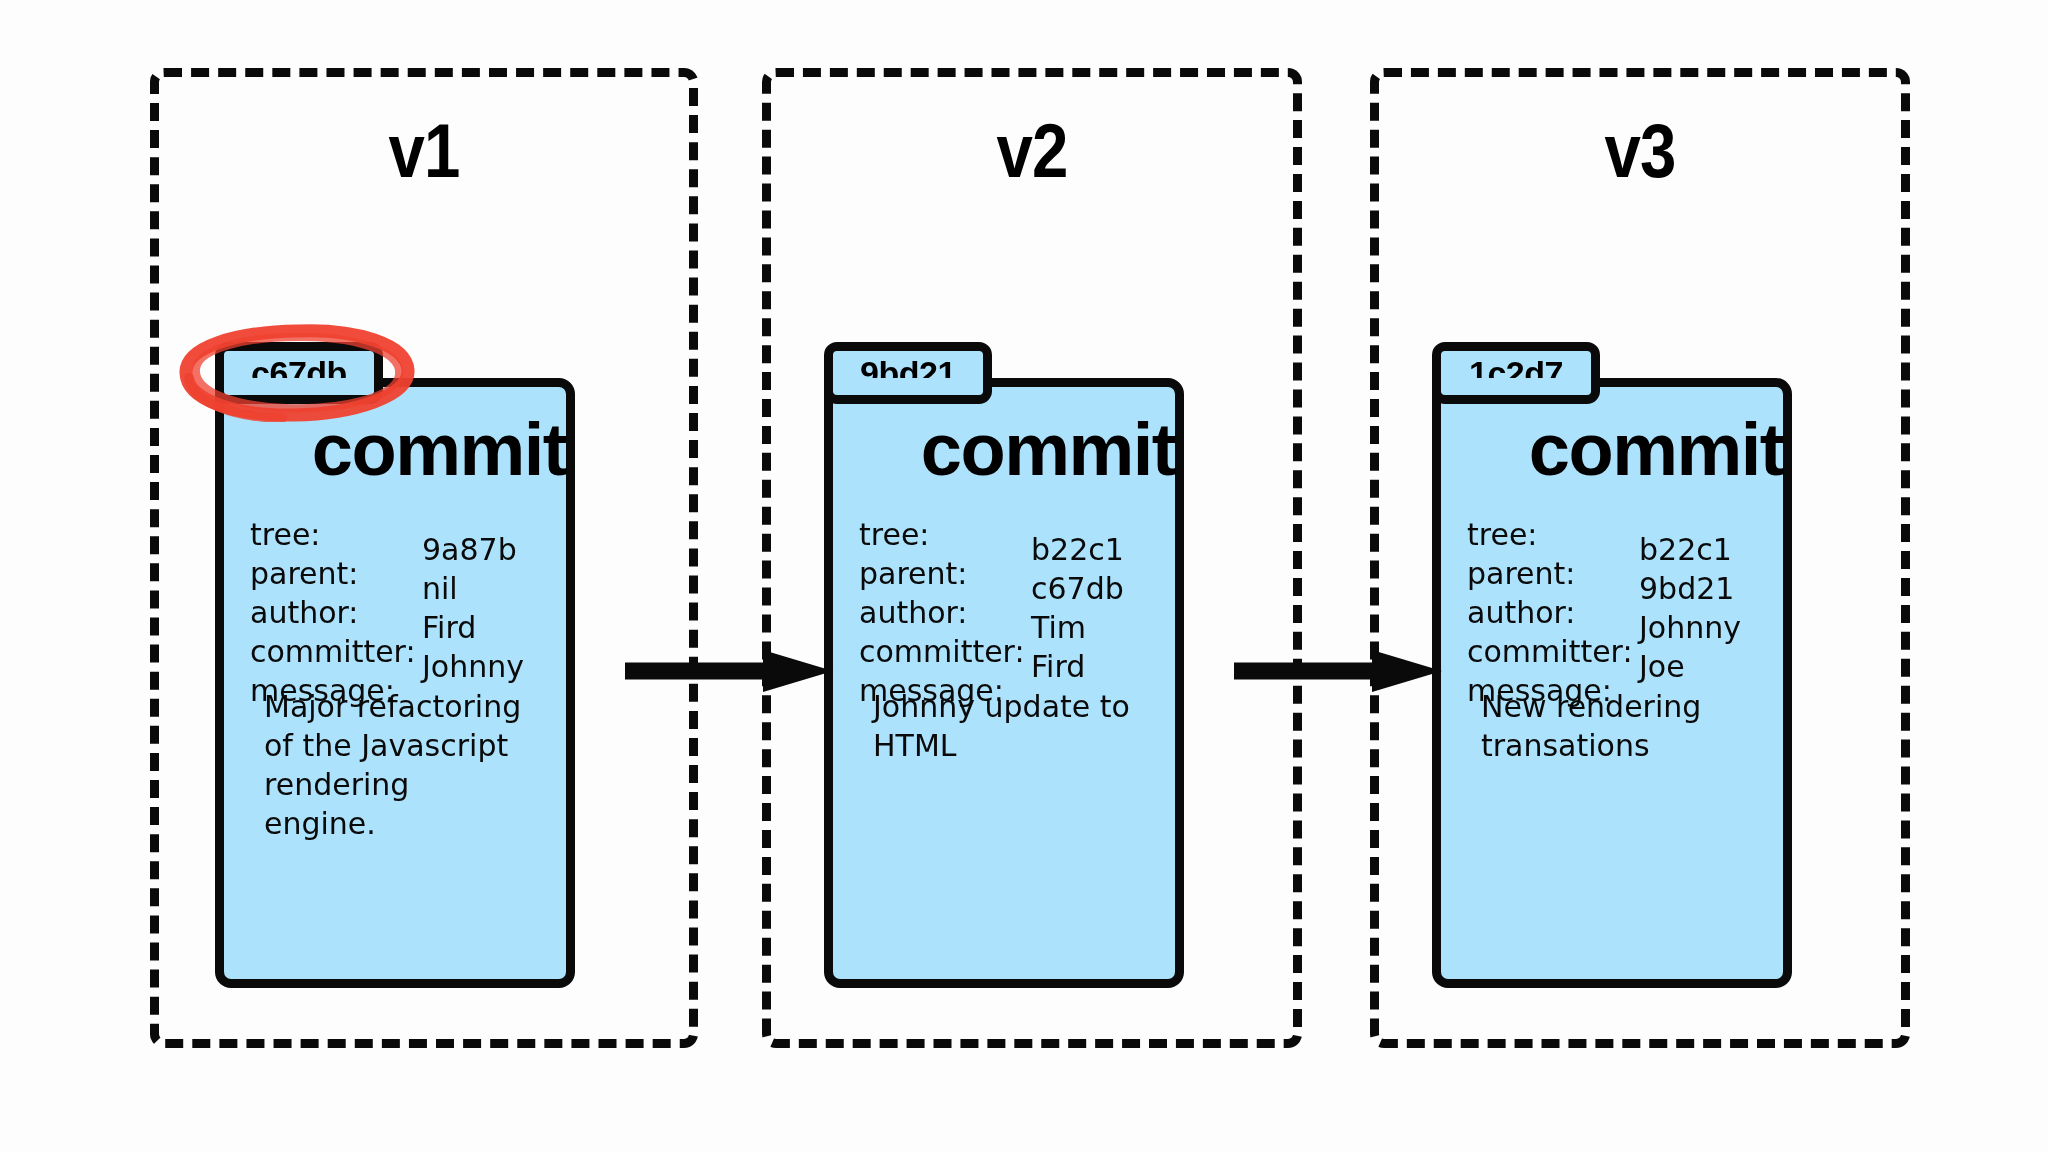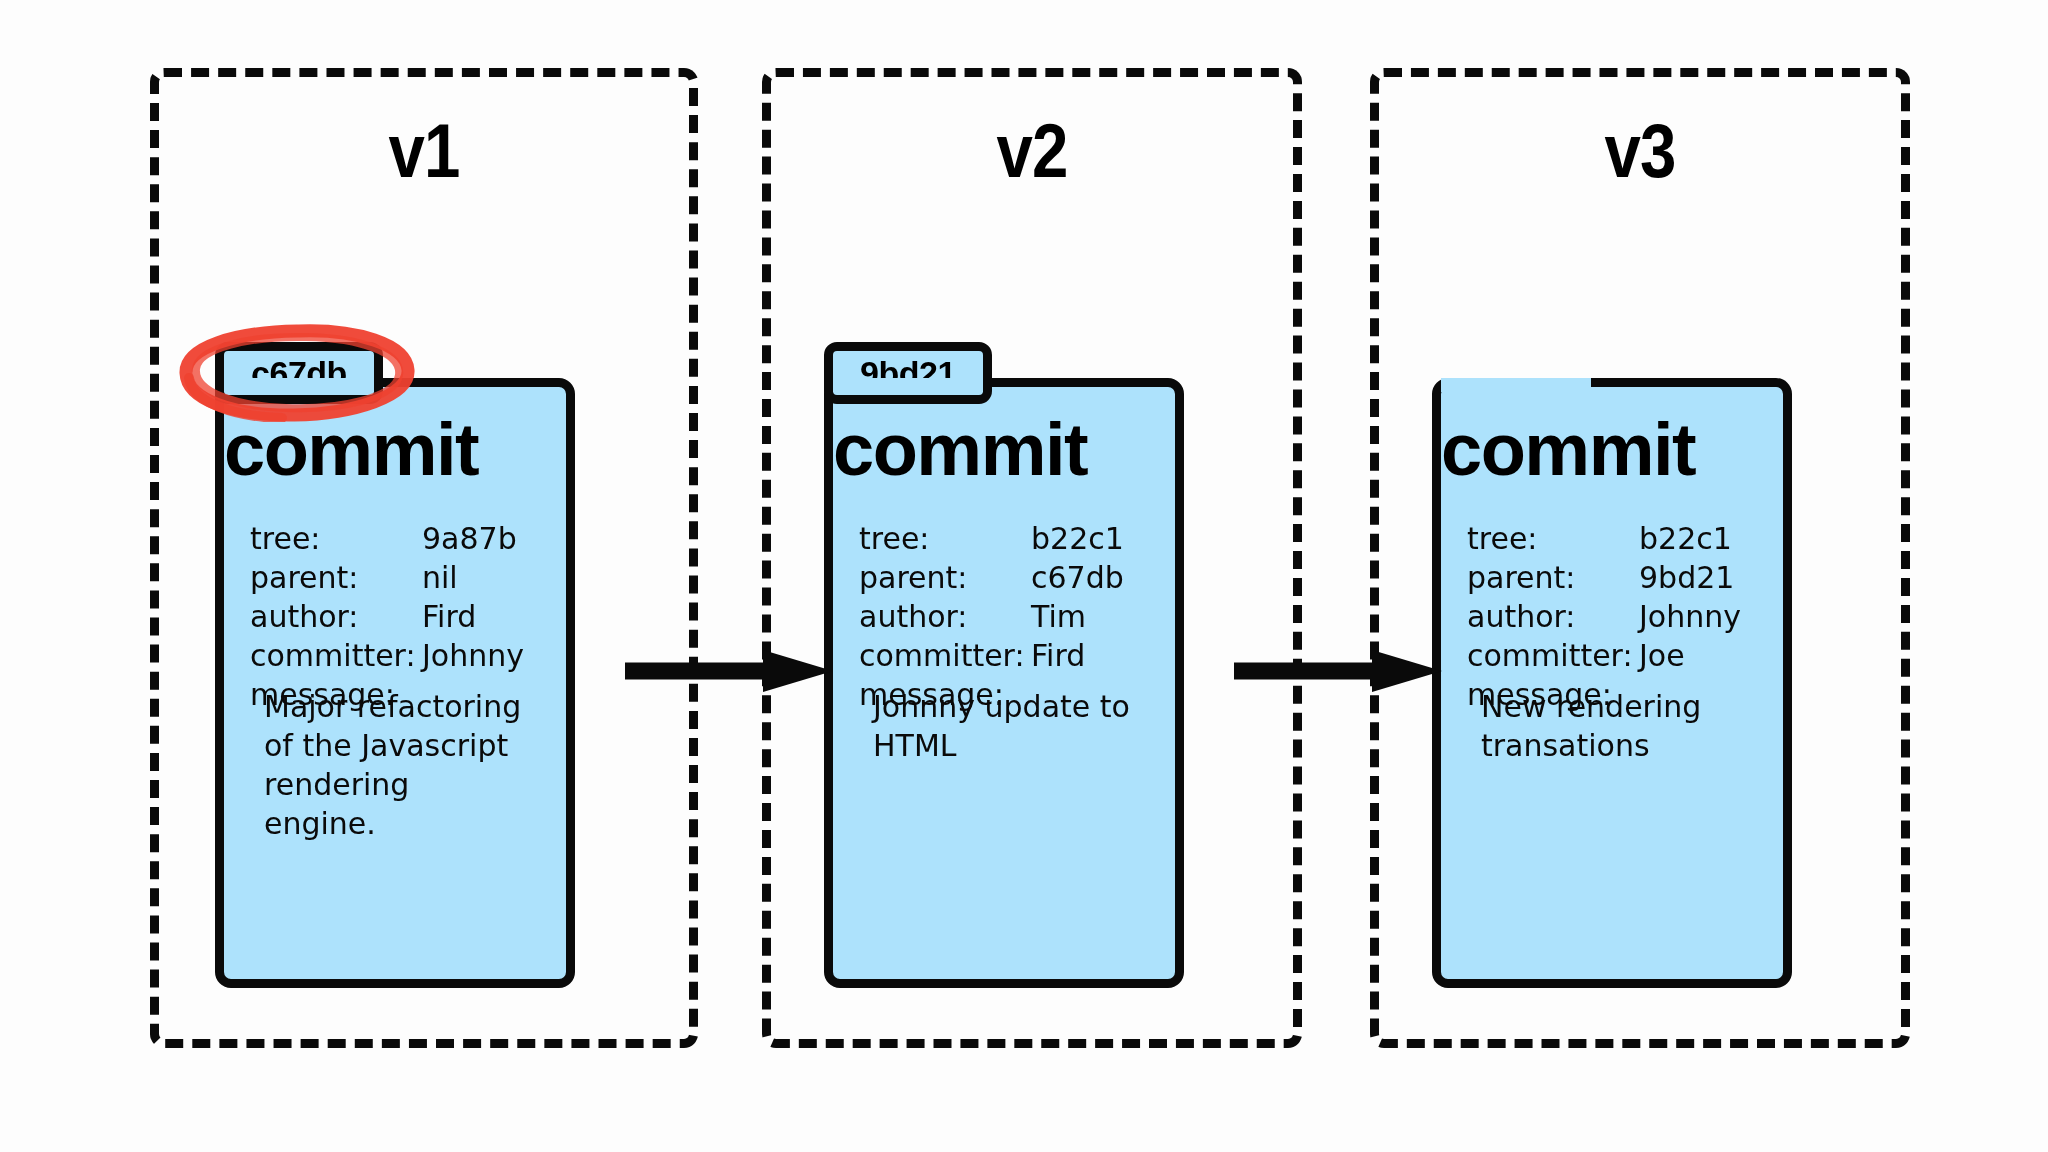--- a/index.html
+++ b/index.html
@@ -101,40 +101,41 @@
     height: 14px;
     background: #ade2fc;
     z-index: 4;
   }
 
   .commit-title {
     position: absolute;
     top: 26px;
     left: 0;
     right: 0;
-    text-align: left;
+    text-align: right;
     font-family: "Liberation Sans Narrow", "Liberation Sans", sans-serif;
     font-weight: 700;
     font-size: 74px;
     line-height: 1;
     color: #000000;
     letter-spacing: -1.5px;
     z-index: 2;
+    padding-left: 36px;
   }
 
   
   .fields {
     position: absolute;
     top: 128px;
     left: 26px;
     right: 18px;
   }
   .field-row {
     display: flex;
-    align-items: flex-end;
+    align-items: center;
     height: 39px;
   }
   .field-key {
     width: 172px;
     flex: 0 0 172px;
     font-family: "DejaVu Sans", sans-serif;
     font-size: 30px;
     line-height: 1;
     color: #0a0a0a;
     font-weight: 400;
@@ -280,20 +281,23 @@
   <svg class="arrow" id="arrow-2" viewBox="0 0 210 46" preserveAspectRatio="none">
     <line x1="0" y1="23" x2="150" y2="23" stroke="#0a0a0a" stroke-width="17"></line>
     <polygon points="138,2 208,23 138,44" fill="#0a0a0a"></polygon>
   </svg>
 
   <div class="version-group" id="group-v3">
     <div class="version-label">v3</div>
   </div>
 
   <div class="commit-card" id="card-3">
+    <div class="hash-tab">
+      <span class="hash-tab-text">1c2d7</span>
+    </div>
     <div class="tab-merge"></div>
 
     <div class="commit-title">commit</div>
 
     <div class="fields">
       <div class="field-row">
         <span class="field-key">tree:</span>
         <span class="field-val">b22c1</span>
       </div>
       <div class="field-row">

